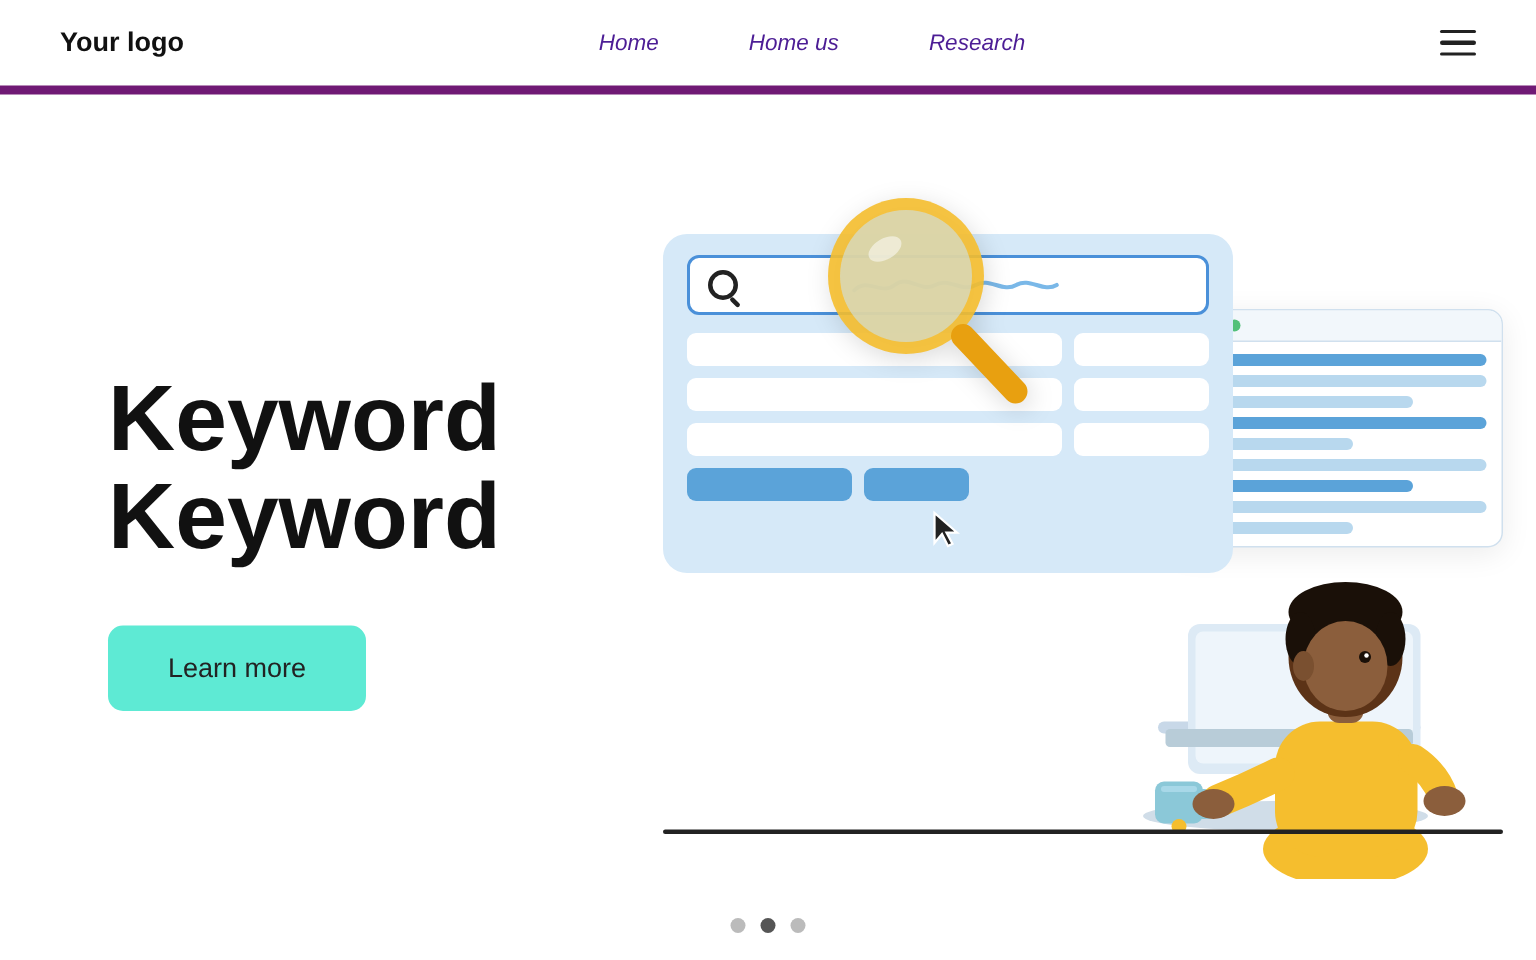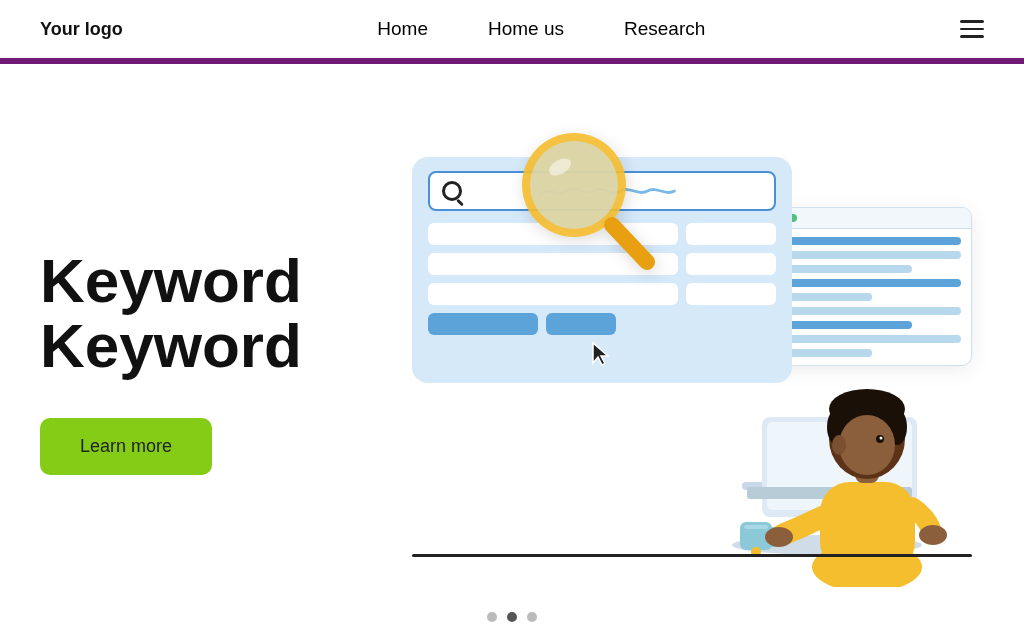--- a/index.html
+++ b/index.html
@@ -24,24 +24,25 @@
       font-weight: 800;
       font-size: 18px;
       color: #111;
     }
     .nav-links {
       display: flex;
       gap: 60px;
       align-items: center;
     }
     .nav-link {
-      font-size: 19px;
-      color: #000000;
+      font-size: 15px;
+      color: #4c1d95;
       cursor: pointer;
       text-decoration: none;
+      font-style: italic;
     }
     .hamburger {
       display: flex;
       flex-direction: column;
       gap: 5px;
       cursor: pointer;
     }
     .hamburger span {
       display: block;
       width: 24px;
@@ -56,30 +57,31 @@
       align-items: center;
       padding: 20px 40px 0 40px;
       height: calc(640px - 75px);
       position: relative;
     }
 
     
     .left {
       flex: 0 0 340px;
       padding-top: 10px;
+      margin-left: 32px;
     }
     .heading {
       font-size: 62px;
       font-weight: 900;
       line-height: 1.05;
       color: #111;
       margin-bottom: 40px;
     }
     .btn-learn {
-      background: #84cc16;
+      background: #5eead4;
       border: none;
       border-radius: 10px;
       padding: 18px 40px;
       font-size: 18px;
       font-weight: 500;
       color: #222;
       cursor: pointer;
     }
 
     

